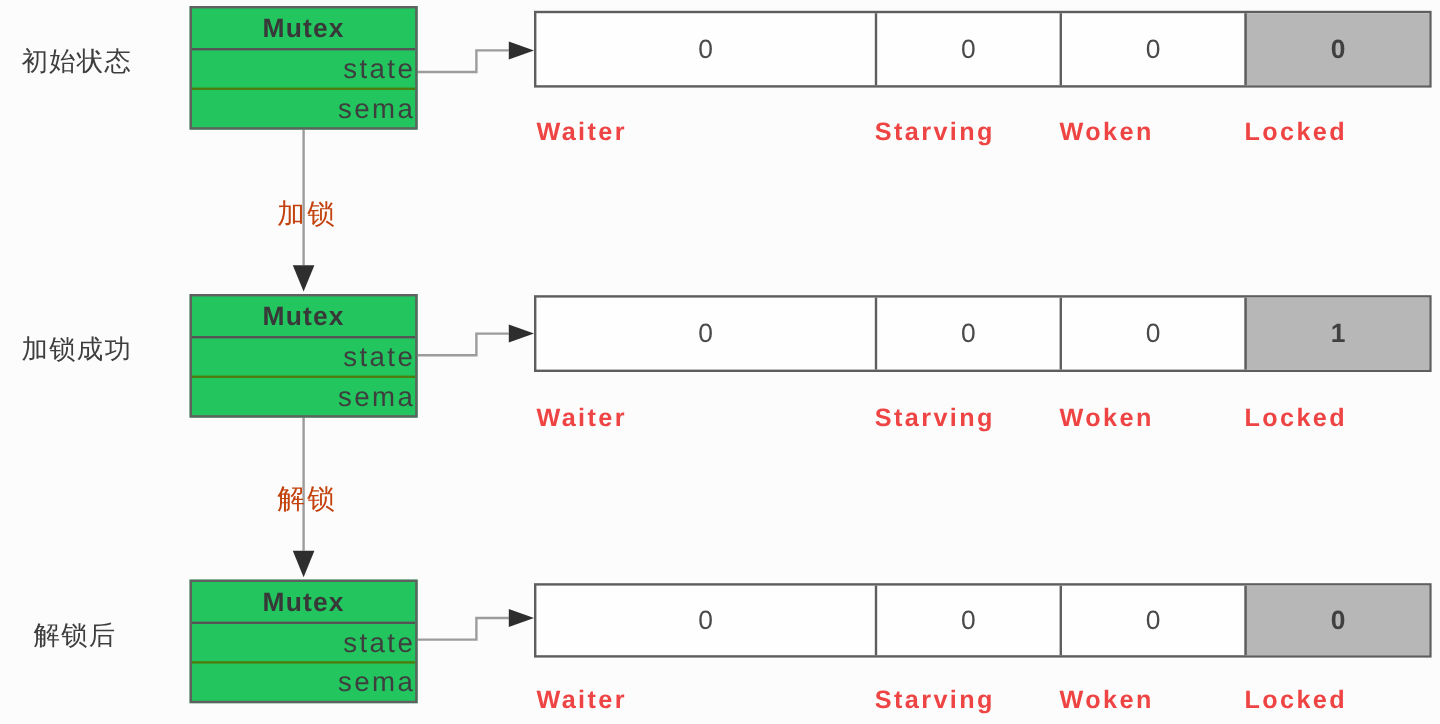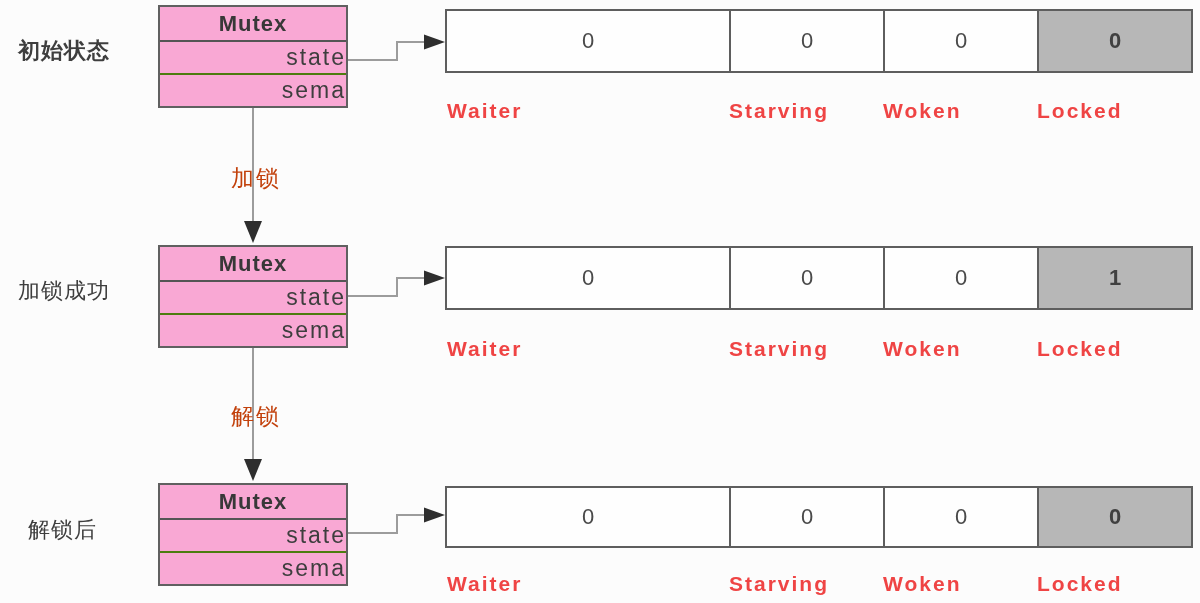--- a/index.html
+++ b/index.html
@@ -8,21 +8,21 @@
     background:#fcfcfc;
     font-family:"Liberation Sans","DejaVu Sans",sans-serif;
   }
   .overlay{position:absolute;left:0;top:0;width:1200px;height:603px;z-index:1;}
   .stage-label{
     position:absolute;left:18px;z-index:2;
     font-size:22px;color:#3e3e3e;letter-spacing:1px;white-space:nowrap;
   }
   .mutex-box{
     position:absolute;left:158px;width:190px;z-index:2;
-    border:2px solid #606060;background:#f9a8d4;box-sizing:border-box;
+    border:2px solid #606060;background:#22c55e;box-sizing:border-box;
   }
   .mutex-title{
     height:33px;line-height:33px;text-align:center;
     font-weight:bold;font-size:22px;color:#383838;
     border-bottom:2px solid #555;letter-spacing:1px;
   }
   .mutex-field{
     height:31px;line-height:31px;text-align:right;
     font-size:23px;color:#3e3e3e;letter-spacing:2px;
   }
@@ -82,21 +82,21 @@
     <g>
       <path class="conn" d="M253 108 V221"></path>
       <polygon class="head" points="244,221 262,221 253,243"></polygon>
     </g>
     <g>
       <path class="conn" d="M253 347 V459"></path>
       <polygon class="head" points="244,459 262,459 253,481"></polygon>
     </g>
   </svg>
 
-  <div class="stage-label" style="top:36px;font-weight:bold;">初始状态</div>
+  <div class="stage-label" style="top:36px;">初始状态</div>
   <div class="mutex-box" style="top:5px;">
     <div class="mutex-title">Mutex</div>
     <div class="mutex-field">state</div>
     <div class="mutex-field">sema</div>
   </div>
   <div class="bits" style="top:9px;height:64px;">
     <div class="bit-cell w-waiter">0</div>
     <div class="bit-cell w-small">0</div>
     <div class="bit-cell w-small">0</div>
     <div class="bit-cell w-small hl">0</div>

